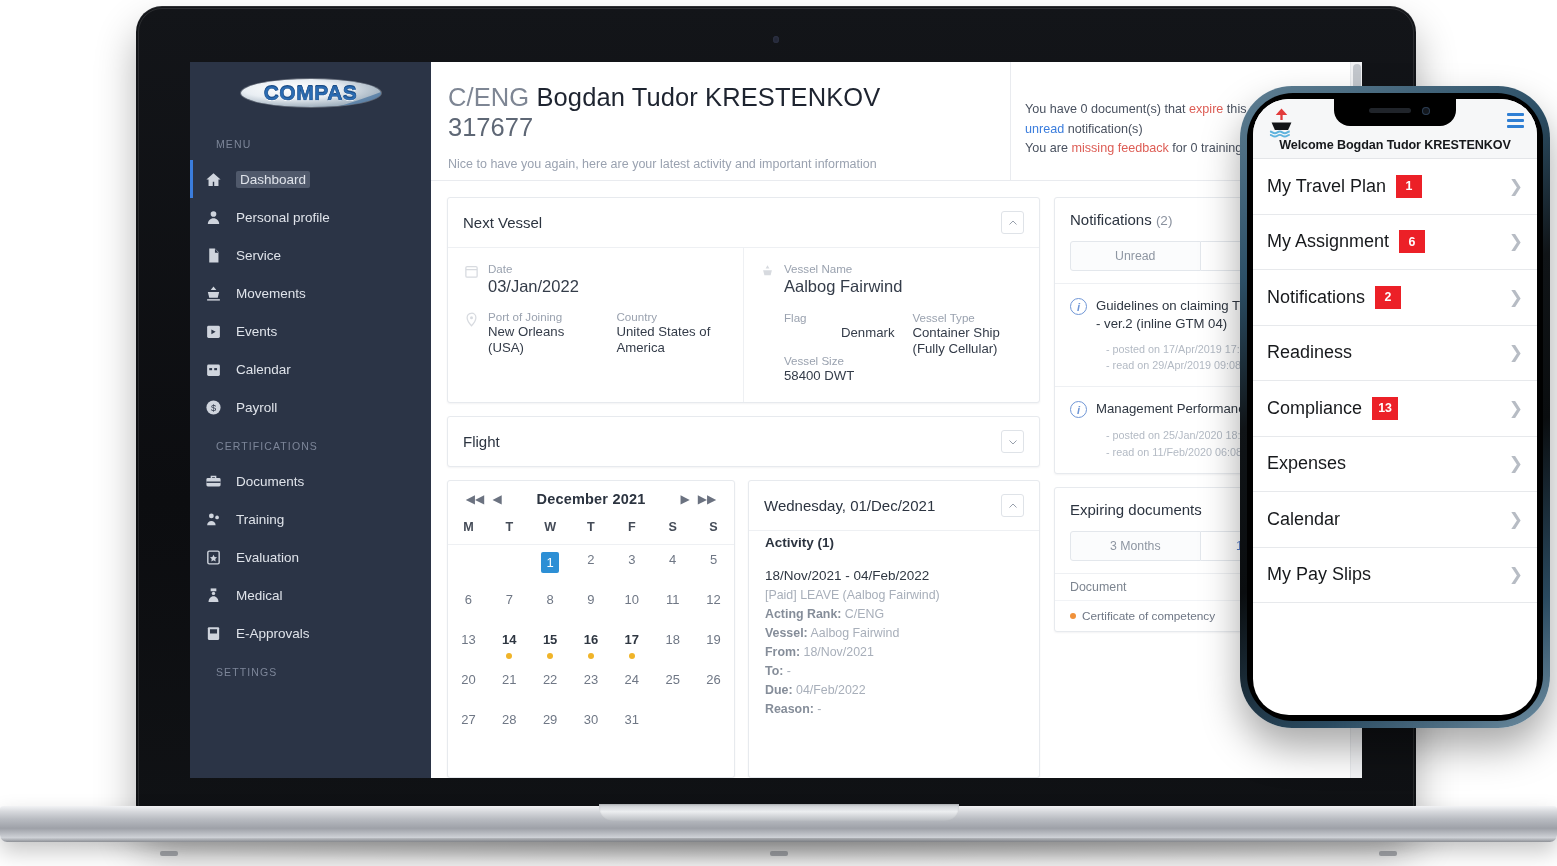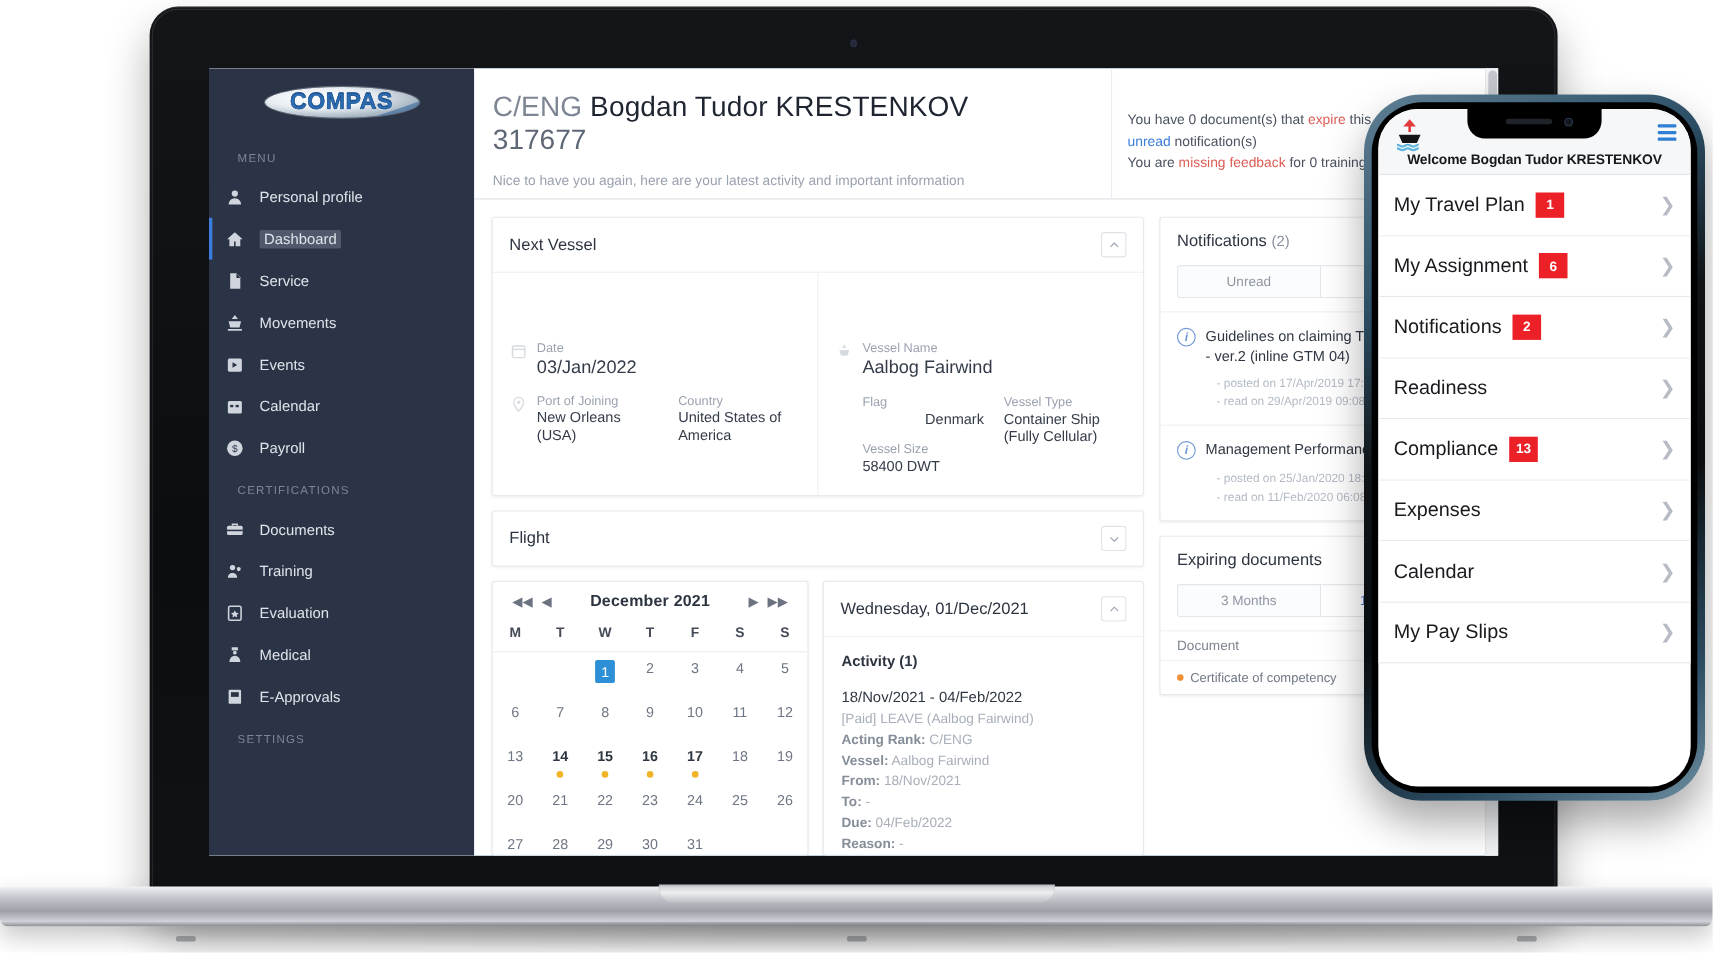--- a/index.html
+++ b/index.html
@@ -106,21 +106,21 @@
   .card-title{ font-size:15px; color:#2c3440;}
   .card-title .cnt{ color:#8a919e; font-size:13.5px; }
   .chev-box{ width:23px; height:23px; border:1px solid #dfe3e8; border-radius:3px; display:flex;
     align-items:center; justify-content:center; color:#9aa2ae; cursor:pointer; background:#fff;}
   .chev-box svg{ width:12px; height:12px; stroke:#98a0ac; fill:none; stroke-width:2;}
 
   
   #nv-body{ display:flex; border-top:1px solid #eef0f3;}
   .nv-half{ flex:1; padding:14px 16px 18px 16px;}
   .nv-half.left{ border-right:1px solid #eef0f3;}
-  .fl-row{ display:flex; align-items:flex-start; gap:8px;margin-top:48px;}
+  .fl-row{ display:flex; align-items:flex-start; gap:8px;}
   .fl-ico{ width:16px; height:16px; flex:0 0 16px; margin-top:2px; opacity:.45;}
   .fl-ico svg{ width:15px; height:15px; fill:#8e96a3;}
   .f-label{ font-size:11.6px; color:#9aa2af; }
   .f-value{ font-size:16.5px; color:#343c49; margin-top:1px; line-height:1.22;}
   .f-value.sm{ font-size:13.2px; }
   .pair{ display:flex; gap:18px; margin-top:13px;}
   .pair>div{ flex:1; }
 
   
   #cal-row{ display:flex; gap:13px; flex:1; min-height:0;}
@@ -132,21 +132,21 @@
   #cal-month{ flex:1; text-align:center; font-size:14.5px; color:#2c3440; font-weight:bold; letter-spacing:.2px;}
   table.cal{ width:100%; border-collapse:collapse; table-layout:fixed;}
   table.cal th{ font-size:12.6px; color:#454c58; font-weight:bold; padding:9px 0 10px 0; border-bottom:1px solid #eef0f3;}
   table.cal td{ height:40px; text-align:center; vertical-align:top; padding-top:7px; font-size:13px; color:#6f7785;}
   table.cal td .dnum{ display:inline-block; min-width:17px;}
   table.cal td.bold .dnum{ color:#2f3742; font-weight:bold;}
   table.cal td.today .dnum{ background:#2d8fd5; color:#fff; border-radius:2px; padding:3px 5px; min-width:10px;}
   .dot{ display:block; width:6px; height:6px; border-radius:50%; background:#f0b429; margin:6px auto 0 auto;}
 
   
-  #act-body{ border-top:1px solid #eef0f3; padding:14px 16px;}
+  #act-body{ border-top:1px solid #eef0f3; padding:4px 16px;}
   #act-count{ font-size:13.5px; color:#2c3440; font-weight:bold;}
   #act-range{ font-size:13.5px; color:#2f3742; margin-top:18px;}
   .act-line{ font-size:12.4px; color:#a8afba; margin-top:5px;}
   .act-line b{ color:#858d99; font-weight:bold;}
 
   
   #notif-tabs{ display:flex; margin:0 15px 12px 15px; }
   .seg{ flex:1; text-align:center; font-size:12.3px; padding:7px 0; border:1px solid #e3e7ec; background:#fbfcfd; color:#8e96a2; cursor:pointer;}
   .seg:first-child{ border-radius:3px 0 0 3px;}
   .seg:last-child{ border-left:none; border-radius:0 3px 3px 0; color:#5b7fc7; background:#fff;}
@@ -221,36 +221,36 @@
 
         <div id="sidebar">
           <div id="logo-wrap">
             <div id="logo">
               <span id="logo-text">COMPAS</span>
             </div>
           </div>
 
           <div class="sec-label">MENU</div>
 
+          <div class="nav-item active">
+            <span class="ico">
+              <svg viewBox="0 0 24 24">
+                  <path d="M12 3 2 12h3v9h6v-6h2v6h6v-9h3z"></path>
+                </svg>
+              </span>
+            <span class="lbl">Dashboard</span>
+          </div>
           <div class="nav-item">
             <span class="ico">
               <svg viewBox="0 0 24 24">
                   <circle cx="12" cy="7" r="4"></circle>
                   <path d="M4 21c0-4.4 3.6-8 8-8s8 3.6 8 8z"></path>
                 </svg>
               </span>
             <span class="lbl">Personal profile</span>
-          </div>
-          <div class="nav-item active">
-            <span class="ico">
-              <svg viewBox="0 0 24 24">
-                  <path d="M12 3 2 12h3v9h6v-6h2v6h6v-9h3z"></path>
-                </svg>
-              </span>
-            <span class="lbl">Dashboard</span>
           </div>
           <div class="nav-item">
             <span class="ico">
               <svg viewBox="0 0 24 24">
                   <path d="M6 2h8l5 5v15H6z"></path>
                   <path d="M14 2v6h5" fill="#2b3446"></path>
                 </svg>
               </span>
             <span class="lbl">Service</span>
           </div>

